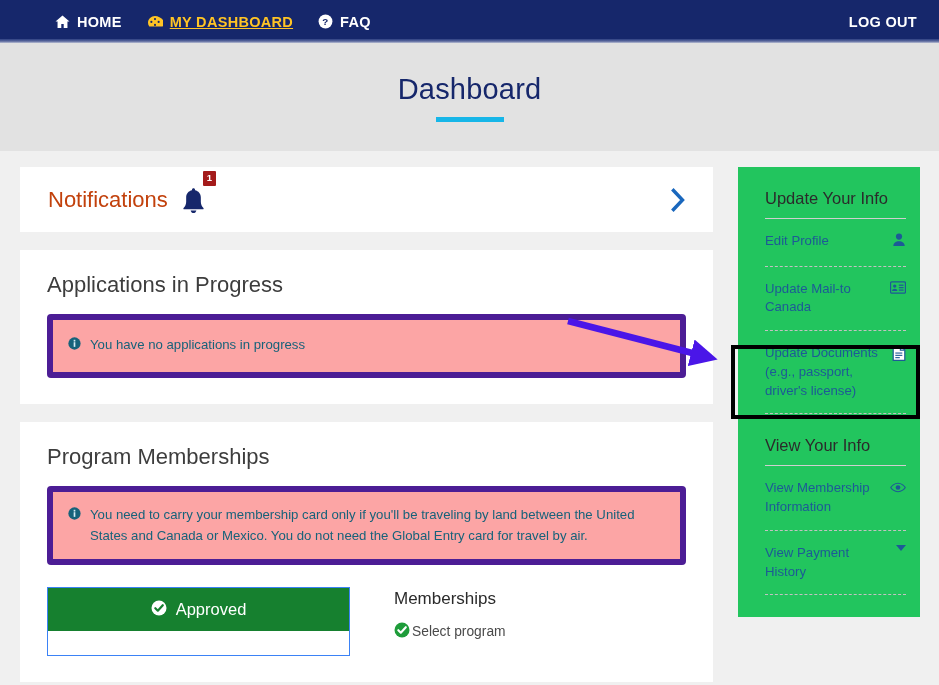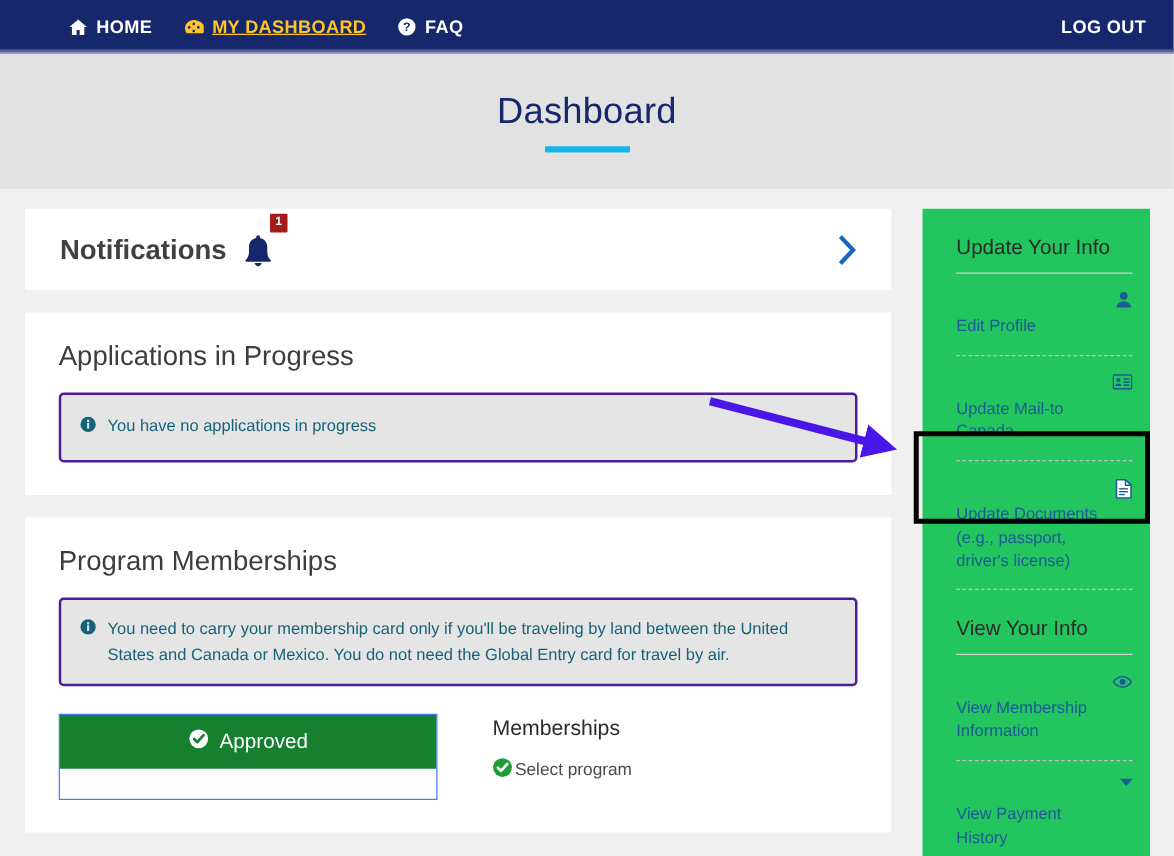--- a/index.html
+++ b/index.html
@@ -85,22 +85,22 @@
 
   
   .notif-card {
     height: 65px;
     display: flex;
     align-items: center;
     padding: 0 26px 0 28px;
   }
   .notif-title {
     font-size: 22px;
-    color: #404040;
-    font-weight: bold;
+    color: #c2410c;
+    font-weight: normal;
   }
   .bell-wrap { position: relative; margin-left: 12px; display: flex; align-items: center; }
   .badge {
     position: absolute;
     top: -15px; left: 23px;
     background: #a41b1b;
     color: #fff;
     font-size: 9.5px;
     font-weight: bold;
     line-height: 1;
@@ -111,22 +111,22 @@
 
   
   .sec-card { padding: 22px 27px 26px; }
   .sec-title {
     font-size: 22px;
     color: #3d3d3d;
     font-weight: normal;
     margin-bottom: 16px;
   }
   .alert-info {
-    background: #e5e5e5;
-    border: 2px solid #4c1d95;
+    background: #fca5a5;
+    border: 6px solid #4c1d95;
     border-radius: 4px;
     padding: 13px 16px 13px 15px;
     display: flex;
     gap: 9px;
     color: #17627a;
     font-size: 13.2px;
     line-height: 1.55;
   }
   .alert-info .i-ico { flex: none; margin-top: 1px; }
 
@@ -190,21 +190,21 @@
     display: flex;
     align-items: flex-start;
     gap: 8px;
     padding: 13px 14px 13px 27px;
     color: #1d5a96;
     font-size: 13.2px;
     line-height: 1.42;
     cursor: pointer;
     position: relative;
   }
-  .side-link .lbl { flex: 1; margin-top: 20px; }
+  .side-link .lbl { flex: 1; }
   .side-link .s-ico { flex: none; margin-top: 1px; }
   .side-dash {
     height: 0;
     border-top: 1px dashed #c2c2c2;
     margin: 0 14px 0 27px;
   }
   .side-gap { height: 22px; }
 
   
   .hl-box {

